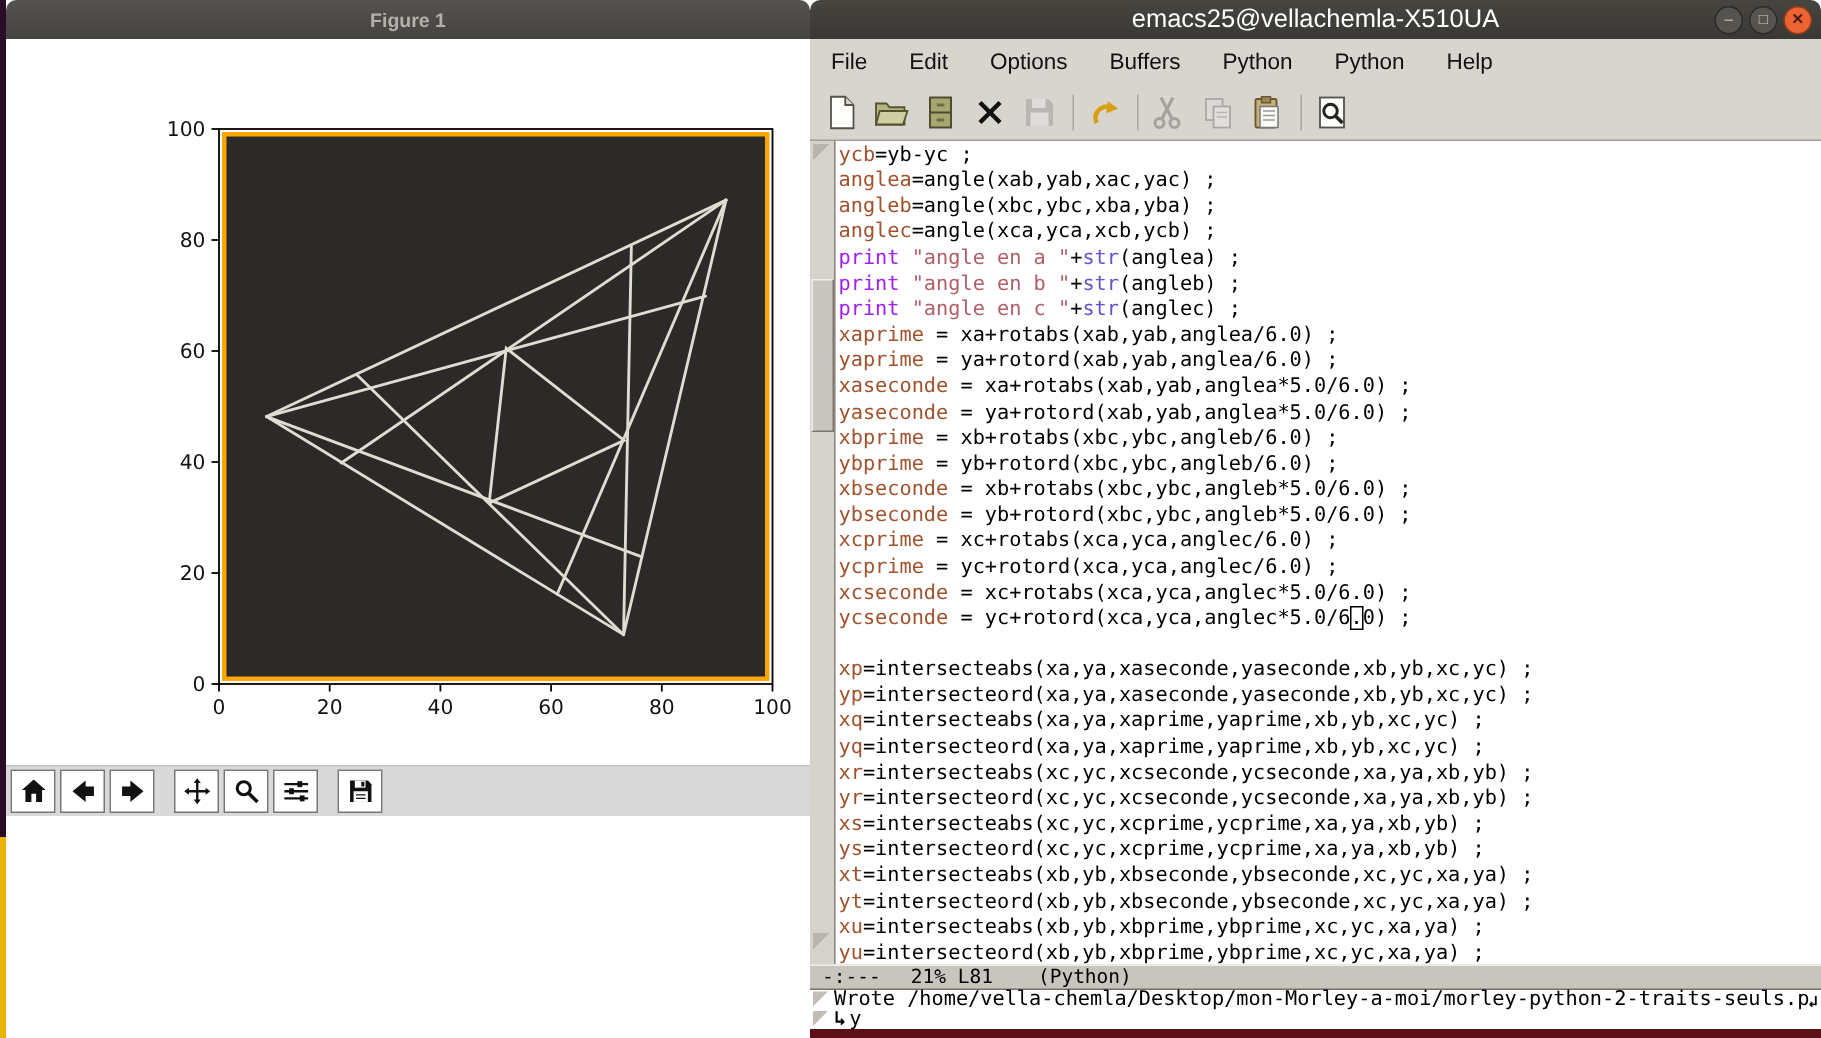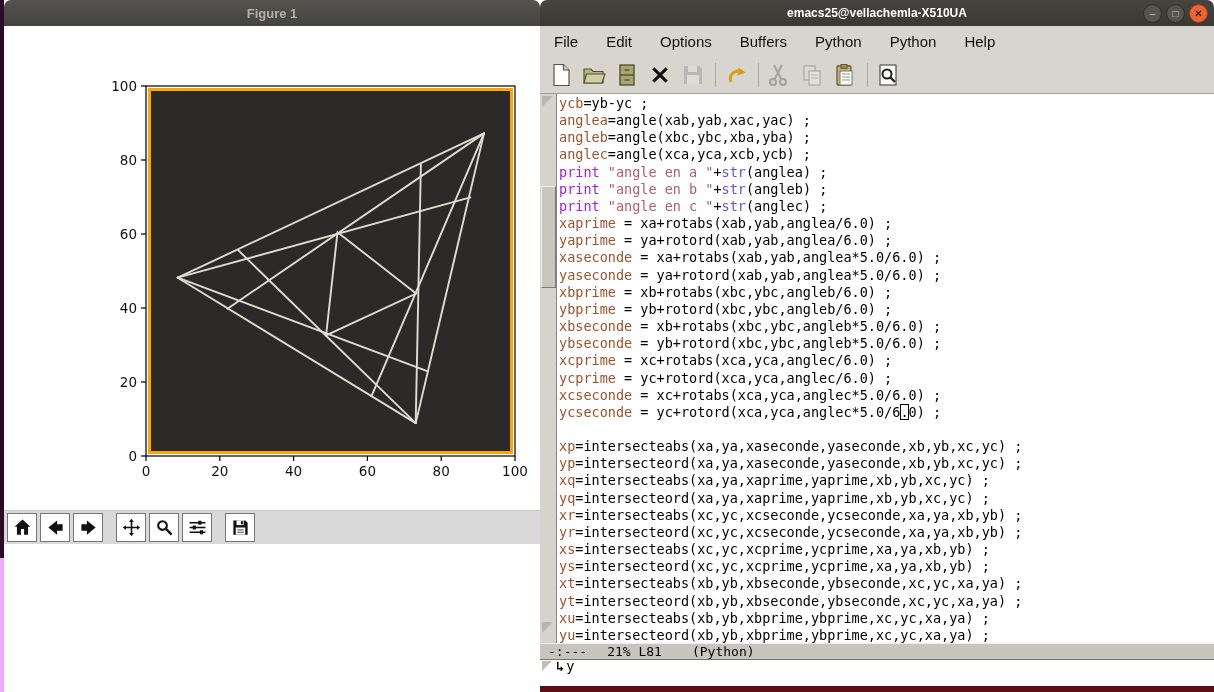--- a/index.html
+++ b/index.html
@@ -1,16 +1,16 @@
 <!DOCTYPE html>
 <html><head>
 <meta charset="utf-8">
 <style>
   html,body{margin:0;padding:0;background:#ffffff;}
-  #screen{position:relative;width:1214px;height:692px;overflow:hidden;background:#f0abfc;
+  #screen{position:relative;width:1214px;height:692px;overflow:hidden;background:#eab308;
           font-family:"Liberation Sans",sans-serif;}
   
   .left-strip{position:absolute;left:0;top:0;width:4px;height:558px;background:#2c0b26;}
   .bottom-strip{position:absolute;left:524px;top:686px;width:690px;height:6px;background:#5c0f16;}
 
   
   .fig-win{position:absolute;left:4px;top:0;width:536px;height:692px;background:#ffffff;}
   .fig-titlebar{position:absolute;left:0;top:0;width:100%;height:26px;
     background:linear-gradient(#55534e,#454340);border-radius:7px 7px 0 0;
     display:flex;align-items:center;justify-content:center;}
@@ -21,21 +21,21 @@
   .mpl-btn{width:28px;height:27px;background:#ffffff;border:1px solid #767676;
     display:flex;align-items:center;justify-content:center;margin-left:3px;}
   .mpl-btn svg{display:block;}
   .mpl-gap{width:10px;}
 
   
   .emacs-win{position:absolute;left:540px;top:0;width:674px;height:686px;background:#ffffff;}
   .emacs-titlebar{position:absolute;left:0;top:0;width:100%;height:26px;
     background:linear-gradient(#47453f,#3a3834);border-radius:7px 7px 0 0;
     display:flex;align-items:center;justify-content:center;}
-  .emacs-title{font-weight:bold;font-size:12px;color:#ffffff;}
+  .emacs-title{font-weight:normal;font-size:17px;color:#ffffff;}
   .win-btns{position:absolute;right:6px;top:4px;display:flex;gap:4px;}
   .wbtn{width:17px;height:17px;border-radius:50%;display:flex;align-items:center;justify-content:center;
     background:#56544e;border:1px solid #2c2b27;color:#cfccc5;font-size:10px;line-height:1;}
   .wbtn.close{background:#ec6434;border-color:#9c3a14;color:#4c1c08;font-weight:bold;}
   .emacs-menubar{position:absolute;left:0;top:26px;width:100%;height:30px;background:#d8d4ce;
     display:flex;align-items:center;padding-left:6px;box-sizing:border-box;gap:12px;}
   .menu-item{font-size:15px;color:#111;padding:0 8px;}
   .emacs-toolbar{position:absolute;left:0;top:56px;width:100%;height:38px;background:#d8d4ce;
     border-bottom:1px solid #a19d96;display:flex;align-items:center;padding-left:8px;box-sizing:border-box;}
   .tool-btn{width:26px;height:26px;margin-right:7px;display:flex;align-items:center;justify-content:center;}
@@ -292,20 +292,27 @@
 
     <div class="mode-line">
       <span>-:---</span>
       <span class="ml-pos">21% L81</span>
       <span class="ml-mode">(Python)</span>
     </div>
 
     <div class="echo-area">
       <div class="echo-line">
         <div class="echo-fringe">
+          <div class="etri etri1"></div>
+        </div>
+        <span class="echo-text">Wrote /home/vella-chemla/Desktop/mon-Morley-a-moi/morley-python-2-traits-seuls.p</span>
+        <span class="wrap-glyph">↲</span>
+      </div>
+      <div class="echo-line">
+        <div class="echo-fringe">
           <div class="etri etri2"></div>
         </div>
         <span class="wrap-glyph2">↳</span>
         <span class="echo-text">y</span>
       </div>
     </div>
   </div>
 </div>
 
 </body></html>

